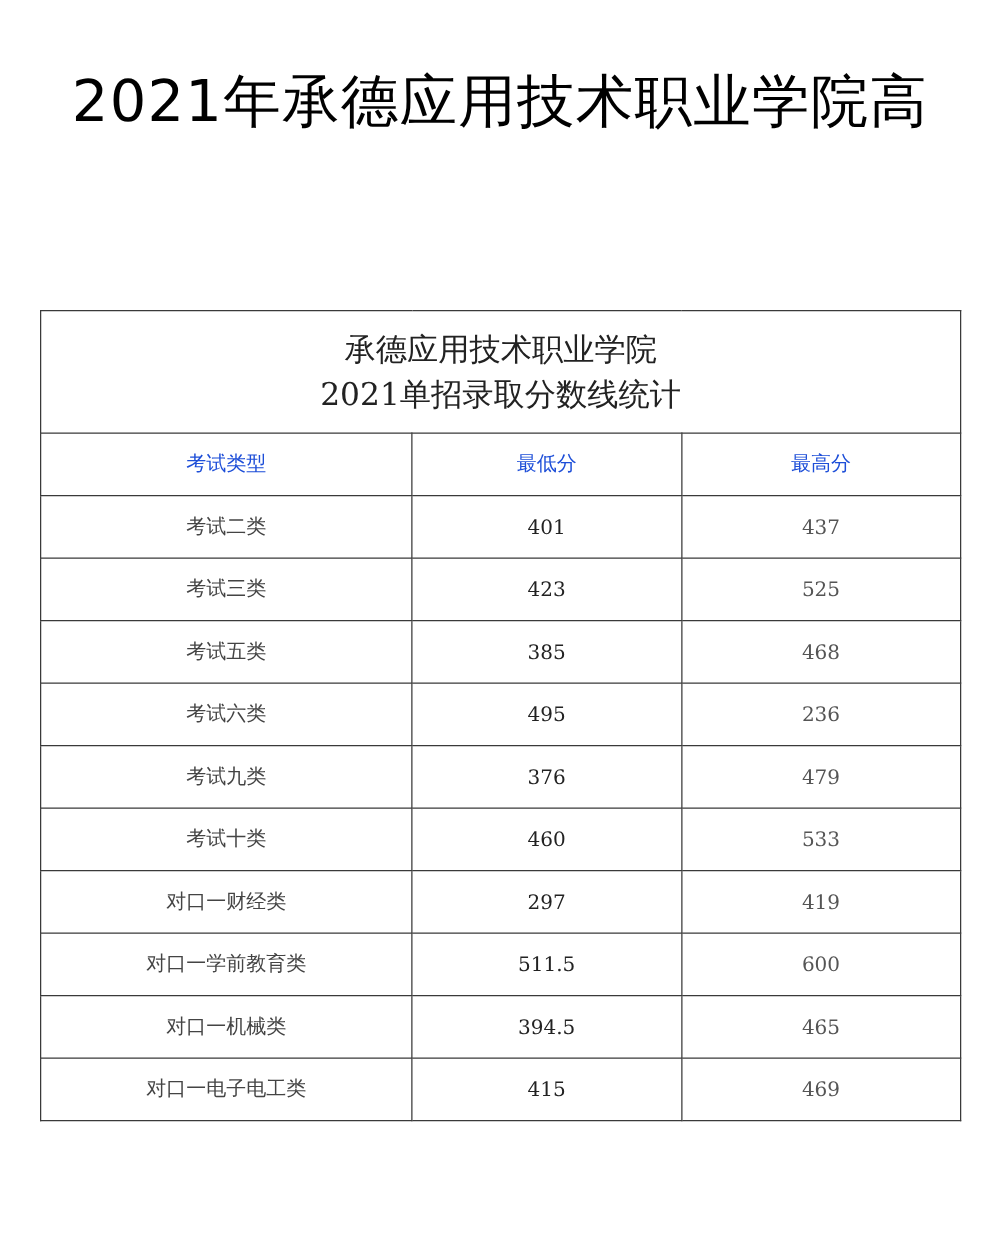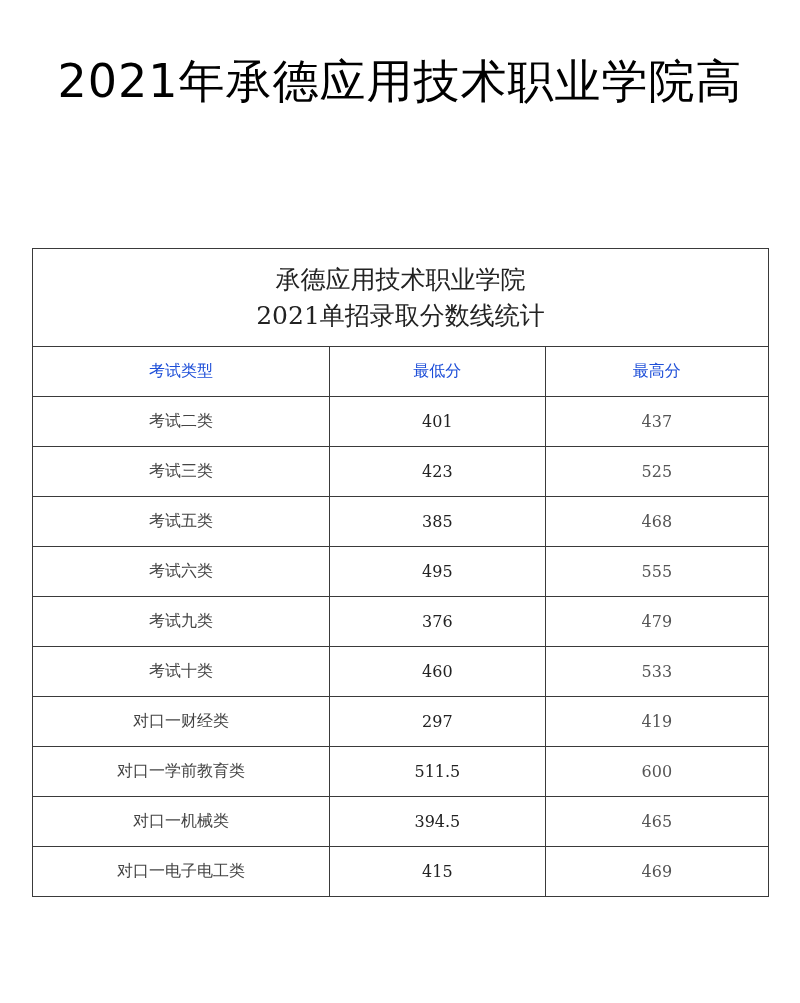--- a/index.html
+++ b/index.html
@@ -63,21 +63,21 @@
     <td class="col-max">525</td>
   </tr>
   <tr class="data-row">
     <td class="col-type">考试五类</td>
     <td class="col-min">385</td>
     <td class="col-max">468</td>
   </tr>
   <tr class="data-row">
     <td class="col-type">考试六类</td>
     <td class="col-min">495</td>
-    <td class="col-max">555</td>
+    <td class="col-max">236</td>
   </tr>
   <tr class="data-row">
     <td class="col-type">考试九类</td>
     <td class="col-min">376</td>
     <td class="col-max">479</td>
   </tr>
   <tr class="data-row">
     <td class="col-type">考试十类</td>
     <td class="col-min">460</td>
     <td class="col-max">533</td>

